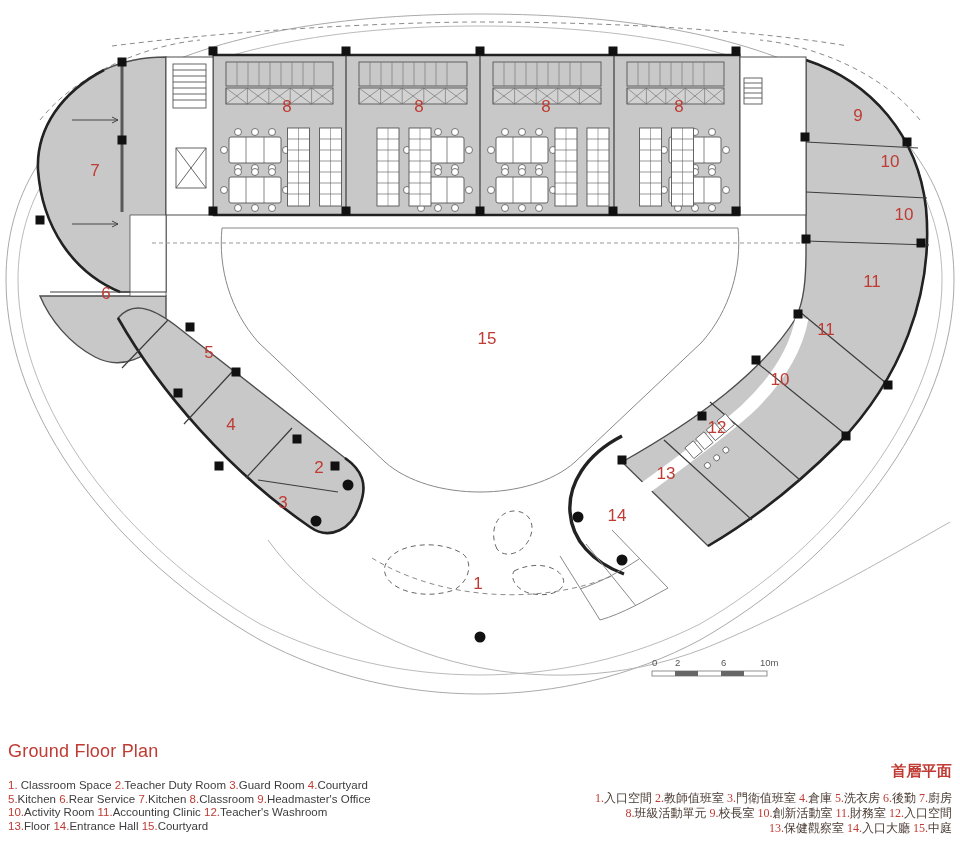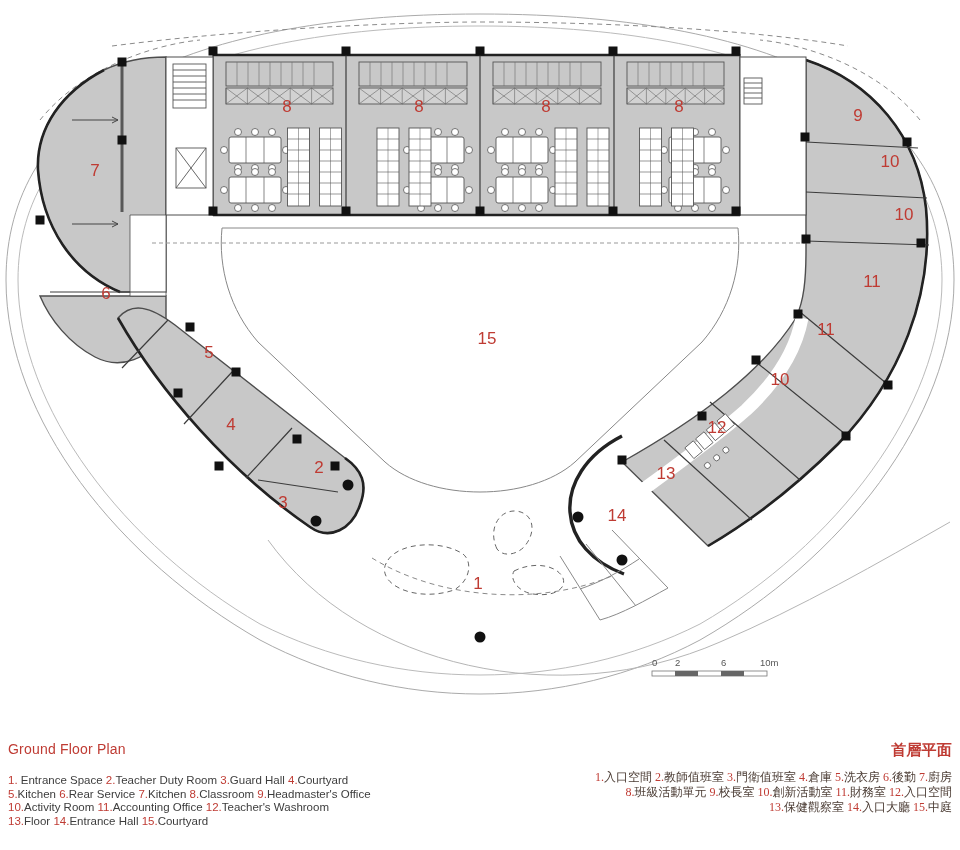--- a/index.html
+++ b/index.html
@@ -3,22 +3,22 @@
 <meta charset="utf-8">
 <style>
   html,body{margin:0;padding:0;background:#f4f4f4;}
   .canvas{position:relative;width:960px;height:850px;background:#ffffff;overflow:hidden;
           font-family:"Liberation Sans",sans-serif;}
   svg text{font-family:"Liberation Sans",sans-serif;}
   .room-num{font-size:17px;fill:#bf3b33;}
   .legend-en{position:absolute;left:8px;top:741px;width:460px;}
   .legend-zh{position:absolute;right:8px;top:741px;width:470px;text-align:right;
              font-family:"Liberation Serif",serif;}
-  .plan-title{font-size:14px;color:#bf3b33;letter-spacing:.2px;}
-  .legend-zh .plan-title{font-weight:bold;font-size:15px;}
+  .plan-title{font-size:18px;color:#bf3b33;letter-spacing:.2px;}
+  .legend-zh .plan-title{font-weight:bold;font-size:15px;margin-top:21px;}
   .legend-lines{margin-top:17px;font-size:11.5px;line-height:13.6px;color:#3d3d3d;}
   .legend-zh .legend-lines{margin-top:10px;font-size:12px;line-height:15px;color:#4a3b33;}
   .lnum{color:#bf3b33;}
   .lline{white-space:nowrap;}
 </style>
 </head>
 <body>
 
 <div class="canvas">
 
@@ -387,23 +387,23 @@
         <text x="283" y="508" text-anchor="middle" class="room-num">3</text>
         <text x="617" y="521" text-anchor="middle" class="room-num">14</text>
         <text x="478" y="589" text-anchor="middle" class="room-num">1</text>
       </g>
   </svg>
 
   
   <div class="legend-en">
     <div class="plan-title">Ground Floor Plan</div>
     <div class="legend-lines" id="legend-en-lines">
-        <div class="lline"><span class="lnum">1.</span><span> Entrance Space </span><span class="lnum">2.</span><span>Teacher Duty Room </span><span class="lnum">3.</span><span>Guard Hall </span><span class="lnum">4.</span><span>Courtyard </span></div>
+        <div class="lline"><span class="lnum">1.</span><span> Classroom Space </span><span class="lnum">2.</span><span>Teacher Duty Room </span><span class="lnum">3.</span><span>Guard Room </span><span class="lnum">4.</span><span>Courtyard </span></div>
         <div class="lline"><span class="lnum">5.</span><span>Kitchen </span><span class="lnum">6.</span><span>Rear Service </span><span class="lnum">7.</span><span>Kitchen </span><span class="lnum">8.</span><span>Classroom </span><span class="lnum">9.</span><span>Headmaster's Office </span></div>
-        <div class="lline"><span class="lnum">10.</span><span>Activity Room </span><span class="lnum">11.</span><span>Accounting Office </span><span class="lnum">12.</span><span>Teacher's  Washroom </span></div>
+        <div class="lline"><span class="lnum">10.</span><span>Activity Room </span><span class="lnum">11.</span><span>Accounting Clinic </span><span class="lnum">12.</span><span>Teacher's  Washroom </span></div>
         <div class="lline"><span class="lnum">13.</span><span>Floor </span><span class="lnum">14.</span><span>Entrance Hall </span><span class="lnum">15.</span><span>Courtyard </span></div>
       </div>
   </div>
 
   <div class="legend-zh">
     <div class="plan-title">首層平面</div>
     <div class="legend-lines" id="legend-zh-lines">
         <div class="lline"><span class="lnum">1.</span><span>入口空間 </span><span class="lnum">2.</span><span>教師值班室 </span><span class="lnum">3.</span><span>門衛值班室 </span><span class="lnum">4.</span><span>倉庫 </span><span class="lnum">5.</span><span>洗衣房 </span><span class="lnum">6.</span><span>後勤 </span><span class="lnum">7.</span><span>廚房 </span></div>
         <div class="lline"><span class="lnum">8.</span><span>班級活動單元 </span><span class="lnum">9.</span><span>校長室 </span><span class="lnum">10.</span><span>創新活動室 </span><span class="lnum">11.</span><span>財務室 </span><span class="lnum">12.</span><span>入口空間 </span></div>
         <div class="lline"><span class="lnum">13.</span><span>保健觀察室 </span><span class="lnum">14.</span><span>入口大廳 </span><span class="lnum">15.</span><span>中庭 </span></div>

